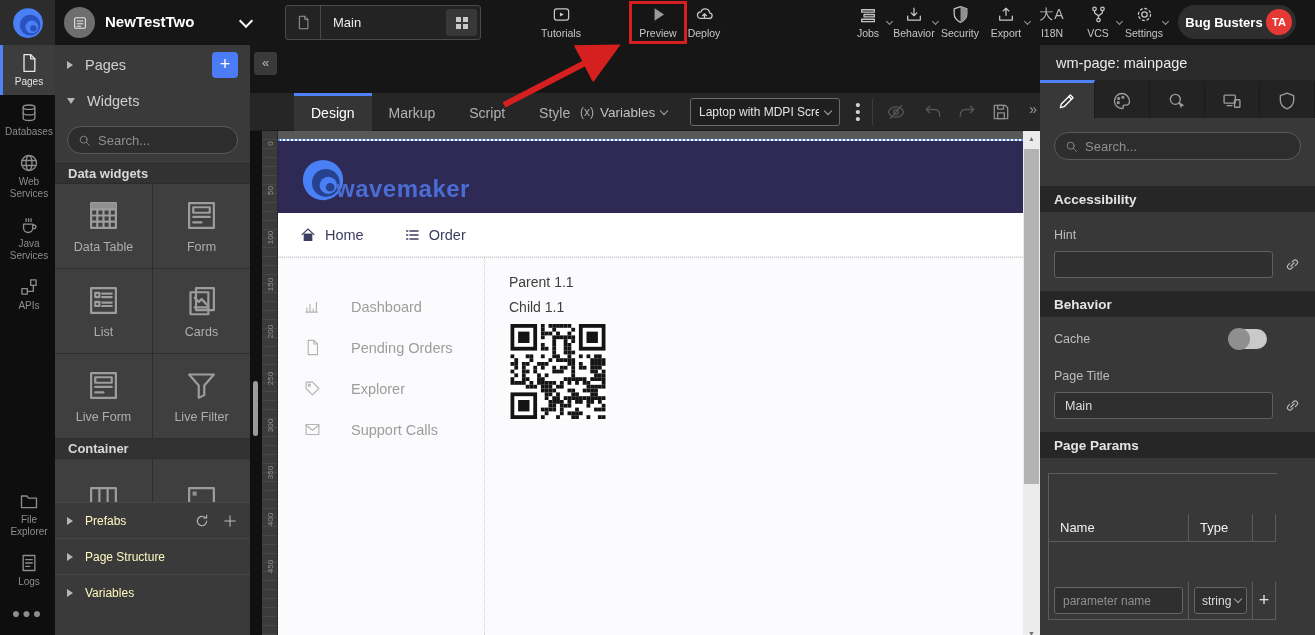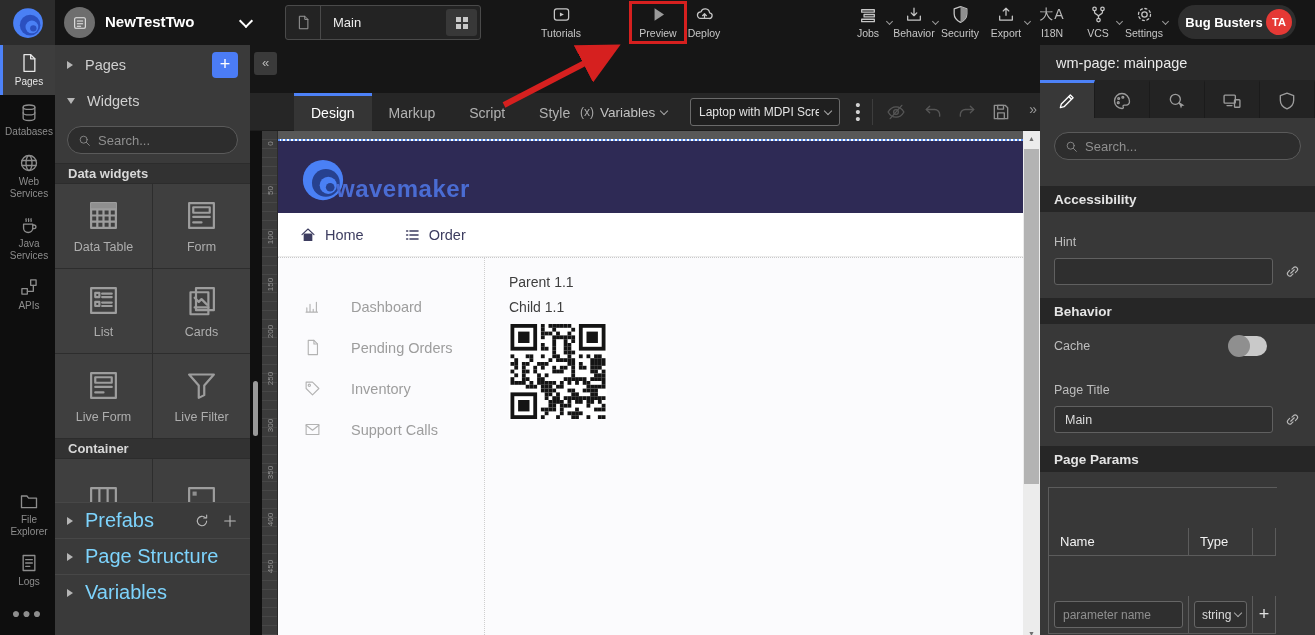--- a/index.html
+++ b/index.html
@@ -50,21 +50,21 @@
   .searchbox input { flex:1; background:transparent; border:none; outline:none; color:#cfcfcf; font-size:13px; font-family:inherit; min-width:0; }
   .searchbox input::placeholder { color:#8f8f8f; }
   .lp-group-header { height:21px; background:#323232; border-top:1px solid #2c2c2c; border-bottom:1px solid #2c2c2c; display:flex; align-items:center; padding-left:13px; font-size:13px; font-weight:bold; color:#d8d8d8; }
   .lp-grid { display:grid; grid-template-columns:1fr 1fr; gap:1px; background:#2d2d2d; }
   .tile { background:#3f3f3f; height:84px; display:flex; flex-direction:column; align-items:center; justify-content:center; gap:8px; color:#9d9d9d; cursor:pointer; }
   .tile svg { width:33px; height:33px; }
   .tile-lbl { font-size:12.5px; color:#aeaeae; }
   .lp-partial { height:43px; overflow:hidden; }
   .lp-partial .tile { height:84px; justify-content:flex-start; padding-top:25px; }
   .lp-section { height:36px; border-top:1px solid #474747; display:flex; align-items:center; padding:0 12px; cursor:pointer; }
-  .lp-sec-label { flex:1; font-size:20px; color:#7dd3fc; }
+  .lp-sec-label { flex:1; font-size:12px; color:#fef9c3; }
   .lp-sec-ic { color:#b9b9b9; margin-left:12px; }
 
   
   .collapse-left { position:absolute; left:254px; top:52px; width:23px; height:23px; background:#3a3a3a; border-radius:3px; color:#b9b9b9; font-size:13px; text-align:center; line-height:22px; z-index:6; cursor:pointer; }
 
   
   .canvascol { position:absolute; left:250px; top:45px; width:790px; height:590px; display:flex; flex-direction:column; background:#101010; z-index:1;margin-top:48px; }
   .ctoolbar { height:38px; flex:none; background:#262626; position:relative; border-bottom:1px solid #1d1d1d; }
   .ctabs { display:flex; margin-left:44px; height:38px; }
   .ctab { padding:0 17px; line-height:34px; font-size:14px; color:#b2b2b2; border-top:3px solid transparent; cursor:pointer; }
@@ -116,21 +116,21 @@
   
   .rightpanel { position:absolute; right:0; top:45px; width:275px; height:590px; background:#383838; overflow:hidden; z-index:3; }
   .rp-title { height:35px; background:#2a2a2a; color:#eaeaea; font-size:14.5px; display:flex; align-items:center; padding-left:16px; }
   .rp-tabs { height:38px; display:flex; background:#232323; }
   .rp-tab { flex:1; display:flex; align-items:center; justify-content:center; border-top:3px solid transparent; border-right:1px solid #1b1b1b; color:#9c9c9c; cursor:pointer; }
   .rp-tab svg { width:20px; height:20px; }
   .rp-tab.active { background:#383838; border-top-color:#4d82f8; color:#fff; }
   .rp-searchwrap { padding:14px 14px 0; }
   .rp-sec { height:26px; background:#262626; color:#e4e4e4; font-size:13.5px; font-weight:bold; display:flex; align-items:center; padding-left:14px; }
   .rp-sec.m1 { margin-top:26px; }
-  .rp-field { padding:23px 14px 13px; }
+  .rp-field { padding:16px 14px 13px; }
   .rp-label { color:#bdbdbd; font-size:12.5px; margin-bottom:9px; }
   .rp-inrow { display:flex; align-items:center; gap:11px; }
   .rp-input { flex:1; height:27px; background:#2f2f2f; border:1px solid #606060; border-radius:3px; color:#ddd; font-size:12.5px; padding:0 10px; font-family:inherit; outline:none; min-width:0; }
   .rp-input::placeholder { color:#8f8f8f; }
   .link-ic { color:#b9b9b9; flex:none; cursor:pointer; }
   .rp-togglerow { display:flex; align-items:center; padding:12px 48px 4px 14px; }
   .rp-togglerow .rp-label { flex:1; margin:0; }
   .toggle { width:38px; height:20px; border-radius:10px; background:#c9c9c9; position:relative; cursor:pointer; }
   .knob { position:absolute; left:-1px; top:-1px; width:22px; height:22px; border-radius:50%; background:#8f8f8f; }
   .pp-grid { margin:15px 0 0 8px; width:229px; display:grid; grid-template-columns:140px 64px 23px; border-top:1px solid #5c5c5c; border-left:1px solid #5c5c5c; }
@@ -534,21 +534,21 @@
                   <path d="M6 2h8l5 5v15H6z"></path>
                   <path d="M14 2v5h5"></path>
                 </svg>
               <span>Pending Orders</span>
             </div>
             <div class="pmenu-item">
               <svg class="ic" viewBox="0 0 24 24">
                   <path d="M3 12V3h9l9 9-9 9z"></path>
                   <circle cx="7.5" cy="7.5" r="1.6"></circle>
                 </svg>
-              <span>Inventory</span>
+              <span>Explorer</span>
             </div>
             <div class="pmenu-item">
               <svg class="ic" viewBox="0 0 24 24">
                   <rect x="3" y="5" width="18" height="14"></rect>
                   <path d="M3 6l9 7 9-7"></path>
                 </svg>
               <span>Support Calls</span>
             </div>
           </div>
           <div class="pcontent">

